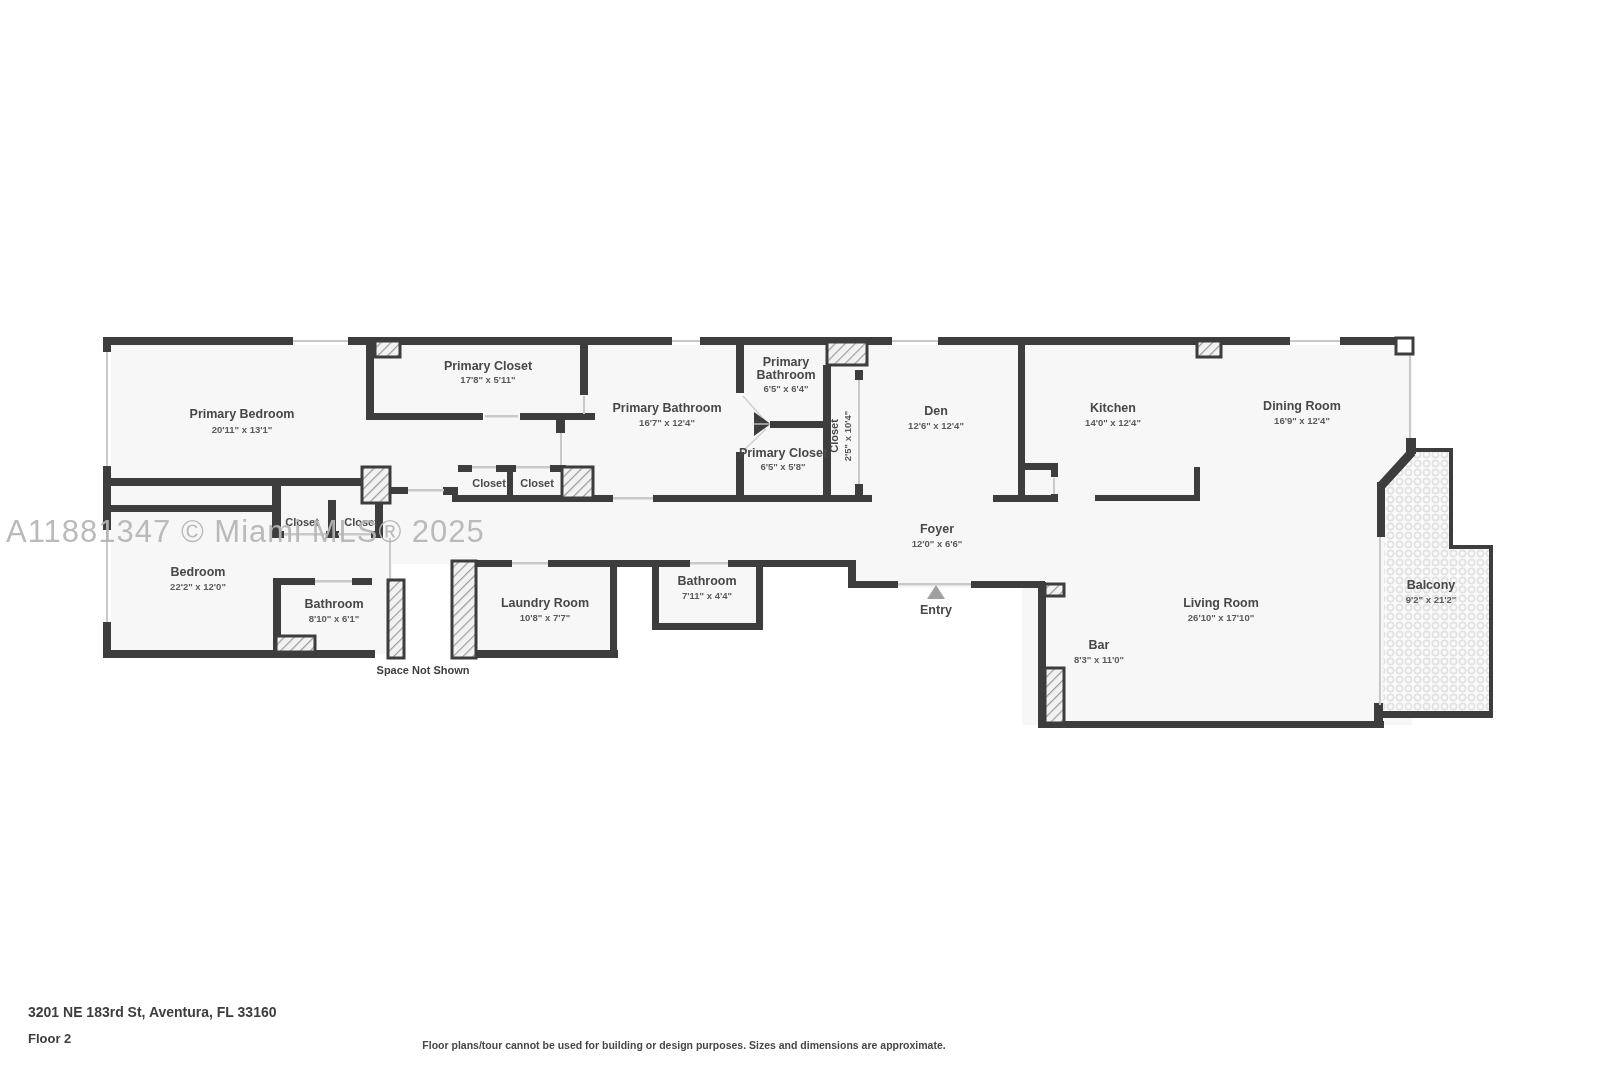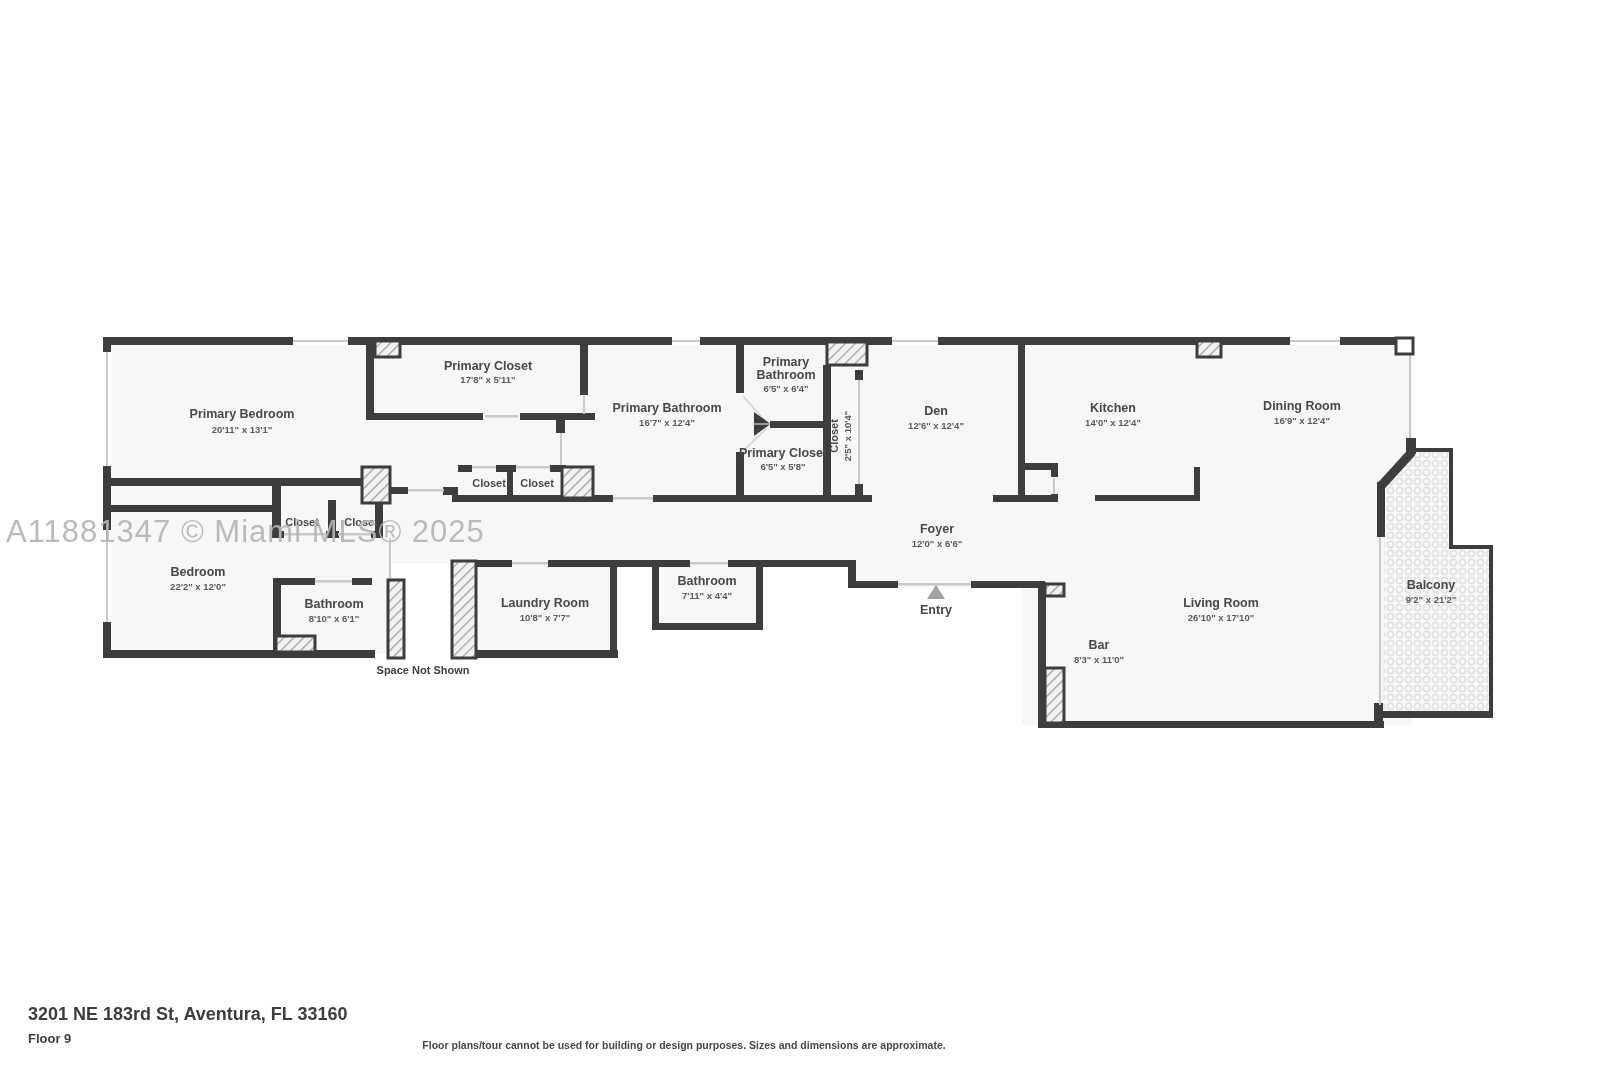--- a/index.html
+++ b/index.html
@@ -6,21 +6,21 @@
   .stage{position:relative;width:1600px;height:1066px;background:#ffffff;overflow:hidden;
          font-family:"Liberation Sans", sans-serif;}
   svg{position:absolute;left:0;top:0;}
   svg text{font-family:"Liberation Sans", sans-serif;}
   .room-name{font-size:12.5px;font-weight:bold;fill:#484848;}
   .room-dims{font-size:9.5px;font-weight:bold;fill:#5a5a5a;}
   .closet-name{font-size:11px;font-weight:bold;fill:#484848;}
   .small-note{font-size:11px;font-weight:bold;fill:#3f3f3f;}
   .watermark{position:absolute;left:6px;top:514px;font-size:31px;color:#b5b5b5;
              letter-spacing:1px;white-space:nowrap;opacity:.92;}
-  .addr{position:absolute;left:28px;top:1004px;font-size:18px;font-weight:bold;color:#3d3d3d;}
+  .addr{position:absolute;left:28px;top:1004px;font-size:14px;font-weight:bold;color:#3d3d3d;}
   .floor{position:absolute;left:28px;top:1031px;font-size:13px;font-weight:bold;color:#3d3d3d;}
   .disclaimer{position:absolute;left:0;top:1039px;width:1368px;text-align:center;
               font-size:10.5px;font-weight:bold;color:#474747;}
 </style>
 </head>
 <body>
 
 <div class="stage">
 
 <svg width="1600" height="1066" viewBox="0 0 1600 1066">
@@ -230,16 +230,16 @@
     <text class="closet-name" x="302" y="526">Closet</text>
     <text class="closet-name" x="361" y="526">Closet</text>
 
     <text class="small-note" x="423" y="674">Space Not Shown</text>
   </g>
 </svg>
 
 <div class="watermark">A11881347 © Miami MLS® 2025</div>
 
 <div class="addr">3201 NE 183rd St, Aventura, FL 33160</div>
-<div class="floor">Floor 9</div>
+<div class="floor">Floor 2</div>
 <div class="disclaimer">Floor plans/tour cannot be used for building or design purposes. Sizes and dimensions are approximate.</div>
 
 </div>
 
 </body></html>

